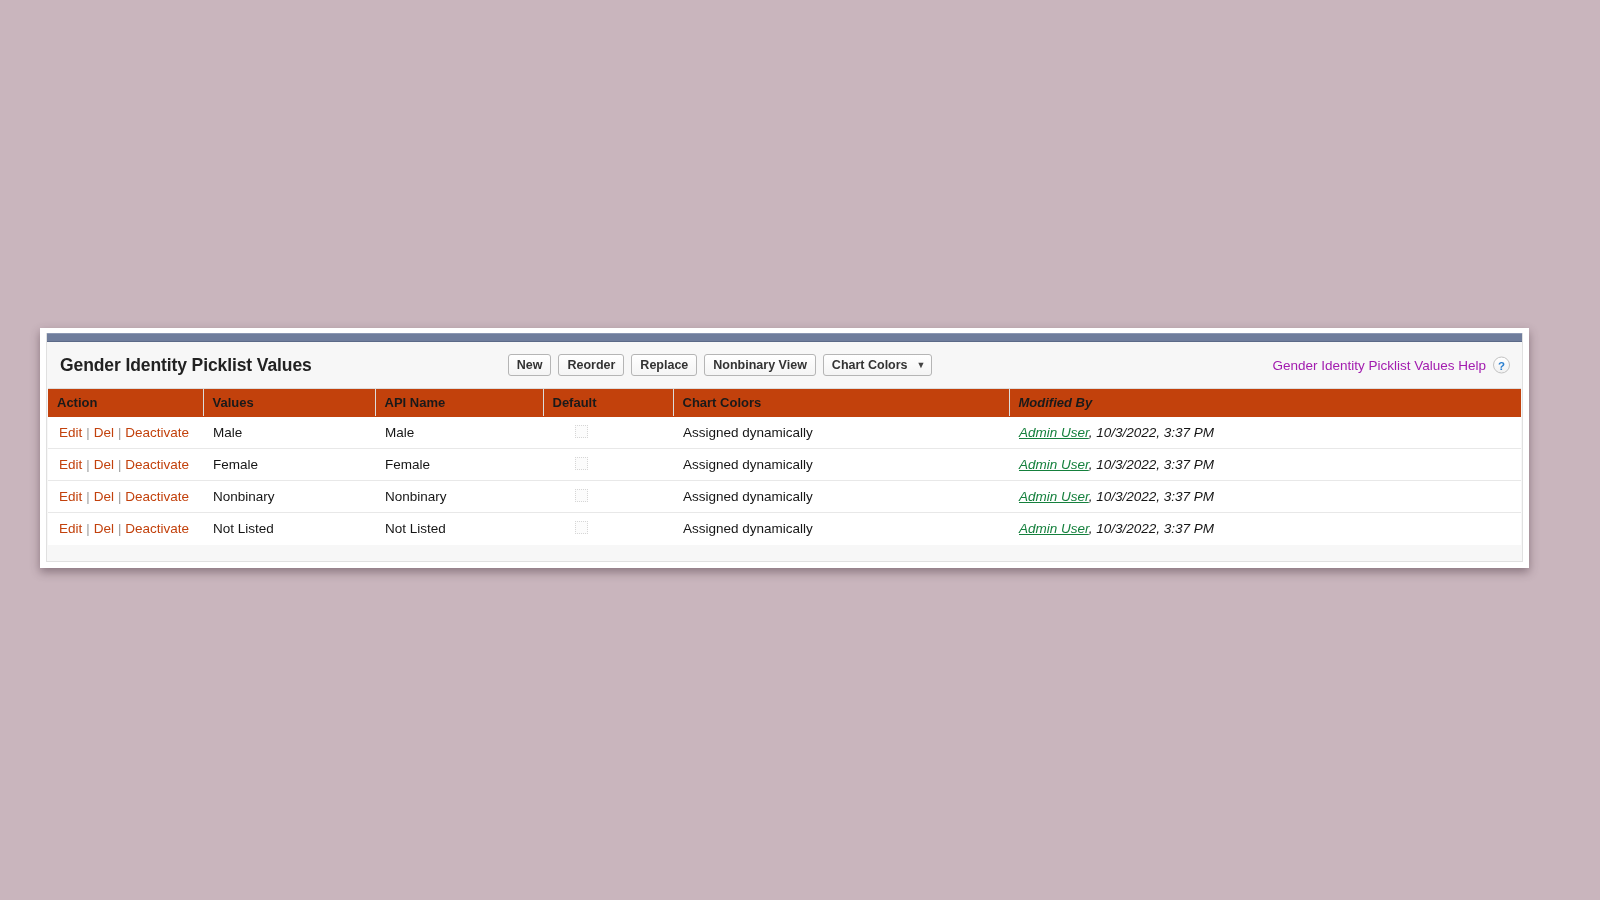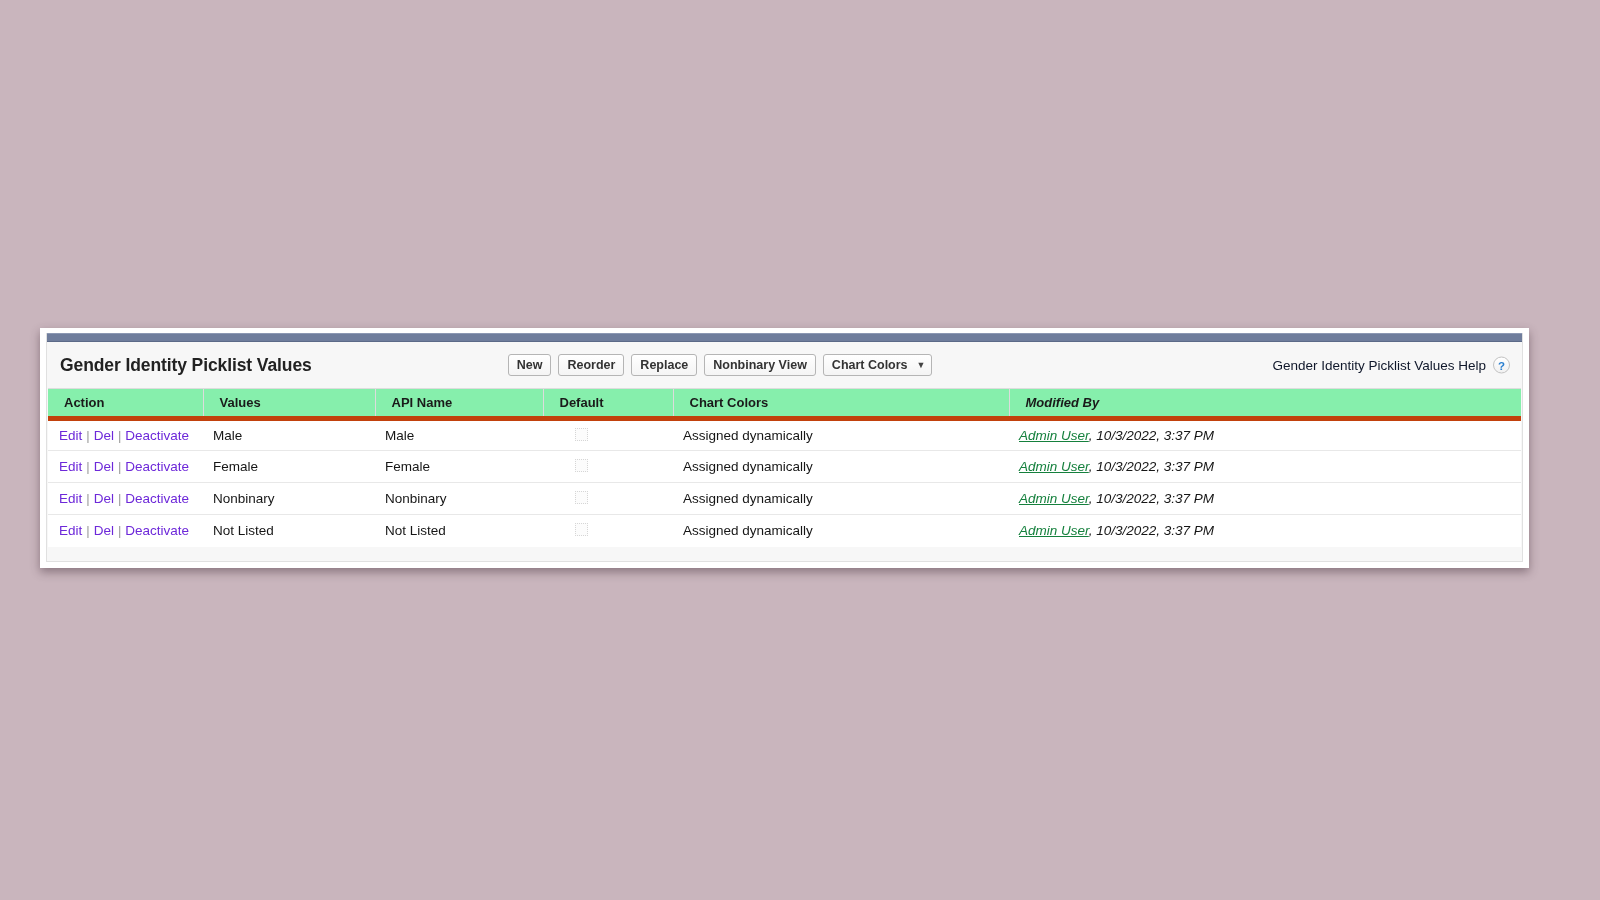--- a/index.html
+++ b/index.html
@@ -100,21 +100,21 @@
     position: absolute;
     right: 12px;
     top: 50%;
     transform: translateY(-50%);
     display: flex;
     align-items: center;
     gap: 7px;
   }
   .help-link {
     font-size: 13.5px;
-    color: #0f172a;
+    color: #a21caf;
     text-decoration: none;
     white-space: nowrap;
     cursor: pointer;
   }
   .help-icon {
     width: 17px;
     height: 17px;
     border-radius: 50%;
     border: 1px solid #c3c3c3;
     background: linear-gradient(to bottom,#ffffff,#f1f1f1);
@@ -133,29 +133,29 @@
     margin: 0 1px 1px 1px;
     background: #ffffff;
     border-top: 1px solid #dddddd;
   }
   table.picklist {
     width: 100%;
     border-collapse: collapse;
     table-layout: fixed;
   }
   table.picklist thead th {
-    background: #86efac;
+    background: #c2410c;
     font-size: 13px;
     font-weight: bold;
     color: #1a1a1a;
     text-align: left;
-    padding: 6px 0 6px 16px;
+    padding: 6px 0 6px 9px;
     height: 24px;
     border-right: 1px solid #dcdcdc;
-    border-bottom: 5px solid #c2410c;
+    border-bottom: 1px solid #c2410c;
     box-sizing: border-box;
   }
   table.picklist thead th:last-child { border-right: none; }
 
   table.picklist tbody td {
     font-size: 13.5px;
     color: #161616;
     padding: 6px 0 6px 10px;
     height: 32px;
     border-bottom: 1px solid #e8e8e8;
@@ -170,21 +170,21 @@
   .col-values   { width: 172px; }
   .col-api      { width: 168px; }
   .col-default  { width: 130px; }
   .col-chart    { width: 336px; }
   .col-modified { width: auto; font-style: italic; }
 
   .cell-action {
     padding-left: 11px !important;
   }
   .action-link {
-    color: #6d28d9;
+    color: #c2410c;
     font-size: 13.5px;
     text-decoration: none;
     cursor: pointer;
   }
   .action-sep {
     color: #9a9a9a;
     margin: 0 4px;
     font-size: 13px;
   }
 

